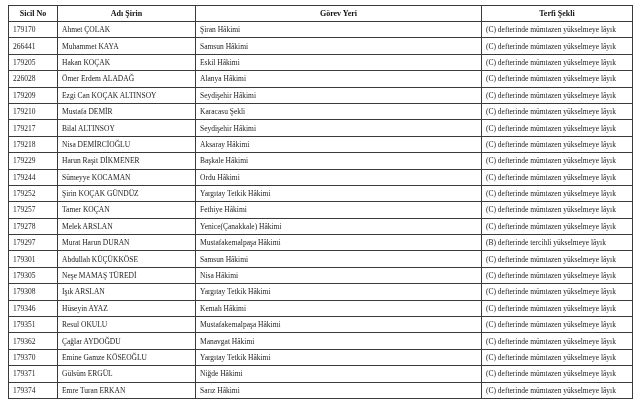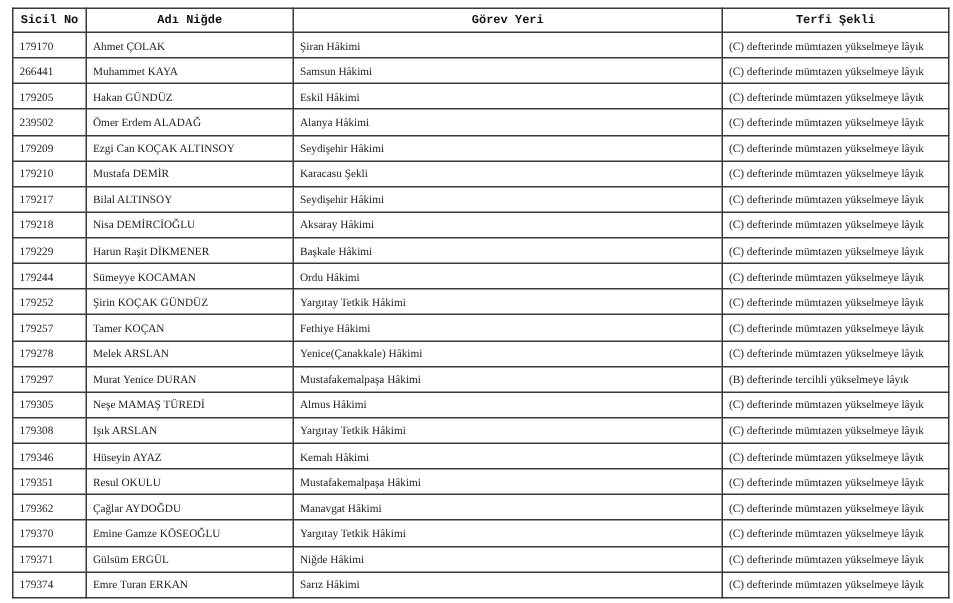--- a/index.html
+++ b/index.html
@@ -30,21 +30,20 @@
     overflow: hidden;
     white-space: nowrap;
     padding: 0 4px;
     vertical-align: middle;
   }
   .doc-table th {
     font-size: 8px;
     font-weight: bold;
     height: 15px;
     color: #111;
-    font-family: Liberation Mono, monospace;
   }
   .doc-table td {
     font-size: 7.5px;
     font-weight: normal;
     text-align: left;
     color: #222;
   }
   .col-sicil  { width: 49px; }
   .col-ad     { width: 138px; }
   .col-gorev  { width: 286px; }
@@ -56,46 +55,46 @@
 <table class="doc-table">
   <colgroup>
     <col class="col-sicil">
     <col class="col-ad">
     <col class="col-gorev">
     <col class="col-terfi">
   </colgroup>
   <thead>
     <tr>
       <th>Sicil No</th>
-      <th>Adı Niğde</th>
+      <th>Adı Şirin</th>
       <th>Görev Yeri</th>
       <th>Terfi Şekli</th>
     </tr>
   </thead>
   <tbody id="table-body">
       <tr>
         <td>179170</td>
         <td>Ahmet  ÇOLAK</td>
         <td>Şiran Hâkimi</td>
         <td>(C) defterinde mümtazen yükselmeye lâyık</td>
       </tr>
       <tr>
         <td>266441</td>
         <td>Muhammet  KAYA</td>
         <td>Samsun Hâkimi</td>
         <td>(C) defterinde mümtazen yükselmeye lâyık</td>
       </tr>
       <tr>
         <td>179205</td>
-        <td>Hakan  GÜNDÜZ</td>
+        <td>Hakan  KOÇAK</td>
         <td>Eskil Hâkimi</td>
         <td>(C) defterinde mümtazen yükselmeye lâyık</td>
       </tr>
       <tr>
-        <td>239502</td>
+        <td>226028</td>
         <td>Ömer Erdem  ALADAĞ</td>
         <td>Alanya Hâkimi</td>
         <td>(C) defterinde mümtazen yükselmeye lâyık</td>
       </tr>
       <tr>
         <td>179209</td>
         <td>Ezgi Can  KOÇAK ALTINSOY</td>
         <td>Seydişehir Hâkimi</td>
         <td>(C) defterinde mümtazen yükselmeye lâyık</td>
       </tr>
@@ -142,28 +141,34 @@
         <td>(C) defterinde mümtazen yükselmeye lâyık</td>
       </tr>
       <tr>
         <td>179278</td>
         <td>Melek  ARSLAN</td>
         <td>Yenice(Çanakkale) Hâkimi</td>
         <td>(C) defterinde mümtazen yükselmeye lâyık</td>
       </tr>
       <tr>
         <td>179297</td>
-        <td>Murat Yenice  DURAN</td>
+        <td>Murat Harun  DURAN</td>
         <td>Mustafakemalpaşa Hâkimi</td>
         <td>(B) defterinde tercihli yükselmeye lâyık</td>
       </tr>
       <tr>
+        <td>179301</td>
+        <td>Abdullah  KÜÇÜKKÖSE</td>
+        <td>Samsun Hâkimi</td>
+        <td>(C) defterinde mümtazen yükselmeye lâyık</td>
+      </tr>
+      <tr>
         <td>179305</td>
         <td>Neşe  MAMAŞ TÜREDİ</td>
-        <td>Almus Hâkimi</td>
+        <td>Nisa Hâkimi</td>
         <td>(C) defterinde mümtazen yükselmeye lâyık</td>
       </tr>
       <tr>
         <td>179308</td>
         <td>Işık  ARSLAN</td>
         <td>Yargıtay Tetkik Hâkimi</td>
         <td>(C) defterinde mümtazen yükselmeye lâyık</td>
       </tr>
       <tr>
         <td>179346</td>

